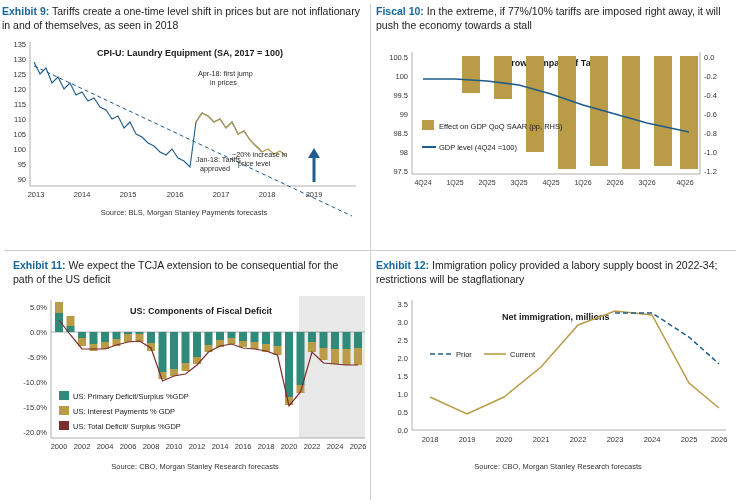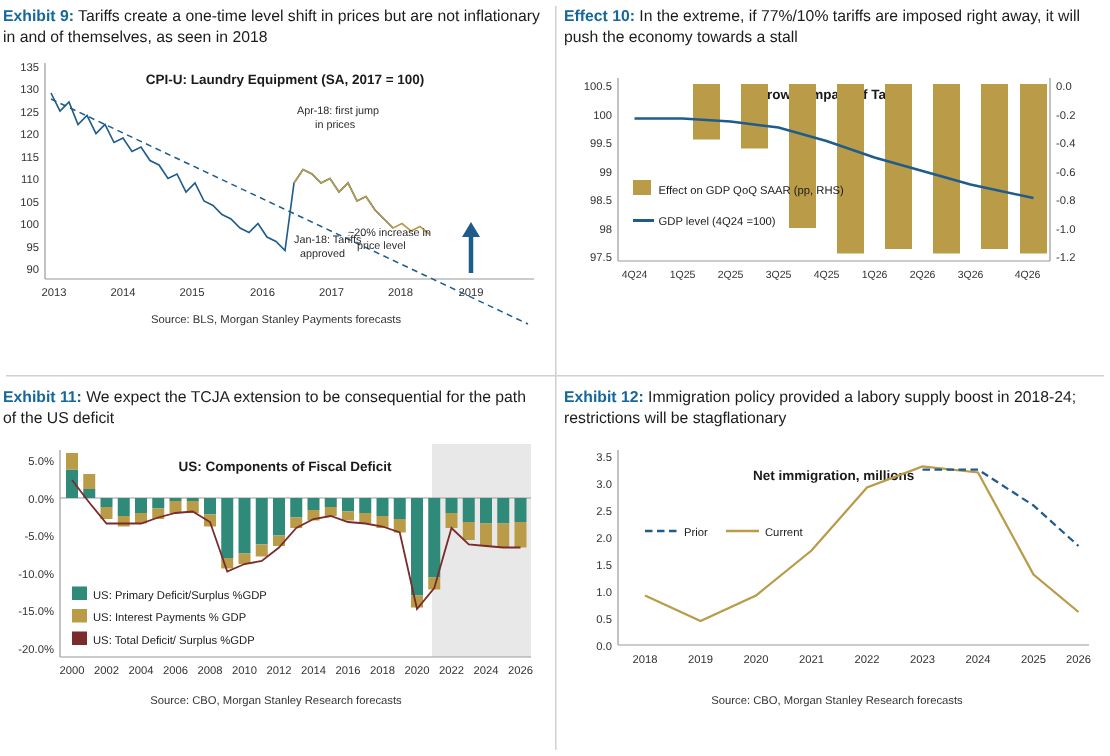--- a/index.html
+++ b/index.html
@@ -16,21 +16,21 @@
     width: 584px; height: 504px;
   }
   .panel {
     position: absolute;
     width: 366px;
     height: 248px;
     overflow: hidden;
   }
   #panel-9  { left: 0px;   top: 0px; }
   #panel-10 { left: 374px; top: 0px; }
-  #panel-11 { left: 0px;   top: 254px; }
+  #panel-11 { left: 0px;   top: 254px; padding-left: 11px; }
   #panel-12 { left: 374px; top: 254px; }
 
   .vdiv {
     position: absolute;
     left: 370px; top: 4px;
     width: 1px; height: 496px;
     background: #d0d0d0;
   }
   .hdiv {
     position: absolute;
@@ -138,21 +138,21 @@
           <line x1="314" y1="148" x2="314" y2="122" stroke="#1f5c8b" stroke-width="3"></line>
           <polygon points="314,114 308,124 320,124" fill="#1f5c8b"></polygon>
         </g>
       </svg>
       <div class="source">Source: BLS, Morgan Stanley Payments forecasts</div>
     </div>
   </div>
 
   <div class="panel" id="panel-10">
     <div class="exh-title">
-      <span class="exh-lbl">Effect 10:</span>
+      <span class="exh-lbl">Fiscal 10:</span>
       <span>In the extreme, if 77%/10% tariffs are imposed right away, it will push the economy towards a stall</span>
     </div>
     <div class="chart-area">
       <svg width="366" height="186" viewBox="0 0 366 186">
         <g>
           <text class="tick-txt" x="34" y="26" text-anchor="end">100.5</text>
           <text class="tick-txt" x="34" y="45" text-anchor="end">100</text>
           <text class="tick-txt" x="34" y="64" text-anchor="end">99.5</text>
           <text class="tick-txt" x="34" y="83" text-anchor="end">99</text>
           <text class="tick-txt" x="34" y="102" text-anchor="end">98.5</text>
@@ -345,21 +345,21 @@
           <text class="tick-txt" x="347" y="161" text-anchor="middle">2026</text>
         </g>
       </svg>
       <div class="source">Source: CBO, Morgan Stanley Research forecasts</div>
     </div>
   </div>
 
   <div class="panel" id="panel-12">
     <div class="exh-title">
       <span class="exh-lbl">Exhibit 12:</span>
-      <span>Immigration policy provided a labory supply boost in 2018-24; restrictions will be stagflationary</span>
+      <span>Immigration policy provided a labory supply boost in 2022-34; restrictions will be stagflationary</span>
     </div>
     <div class="chart-area">
       <svg width="366" height="186" viewBox="0 0 366 186">
         <g>
           <text class="tick-txt" x="34" y="19" text-anchor="end">3.5</text>
           <text class="tick-txt" x="34" y="37" text-anchor="end">3.0</text>
           <text class="tick-txt" x="34" y="55" text-anchor="end">2.5</text>
           <text class="tick-txt" x="34" y="73" text-anchor="end">2.0</text>
           <text class="tick-txt" x="34" y="91" text-anchor="end">1.5</text>
           <text class="tick-txt" x="34" y="109" text-anchor="end">1.0</text>

